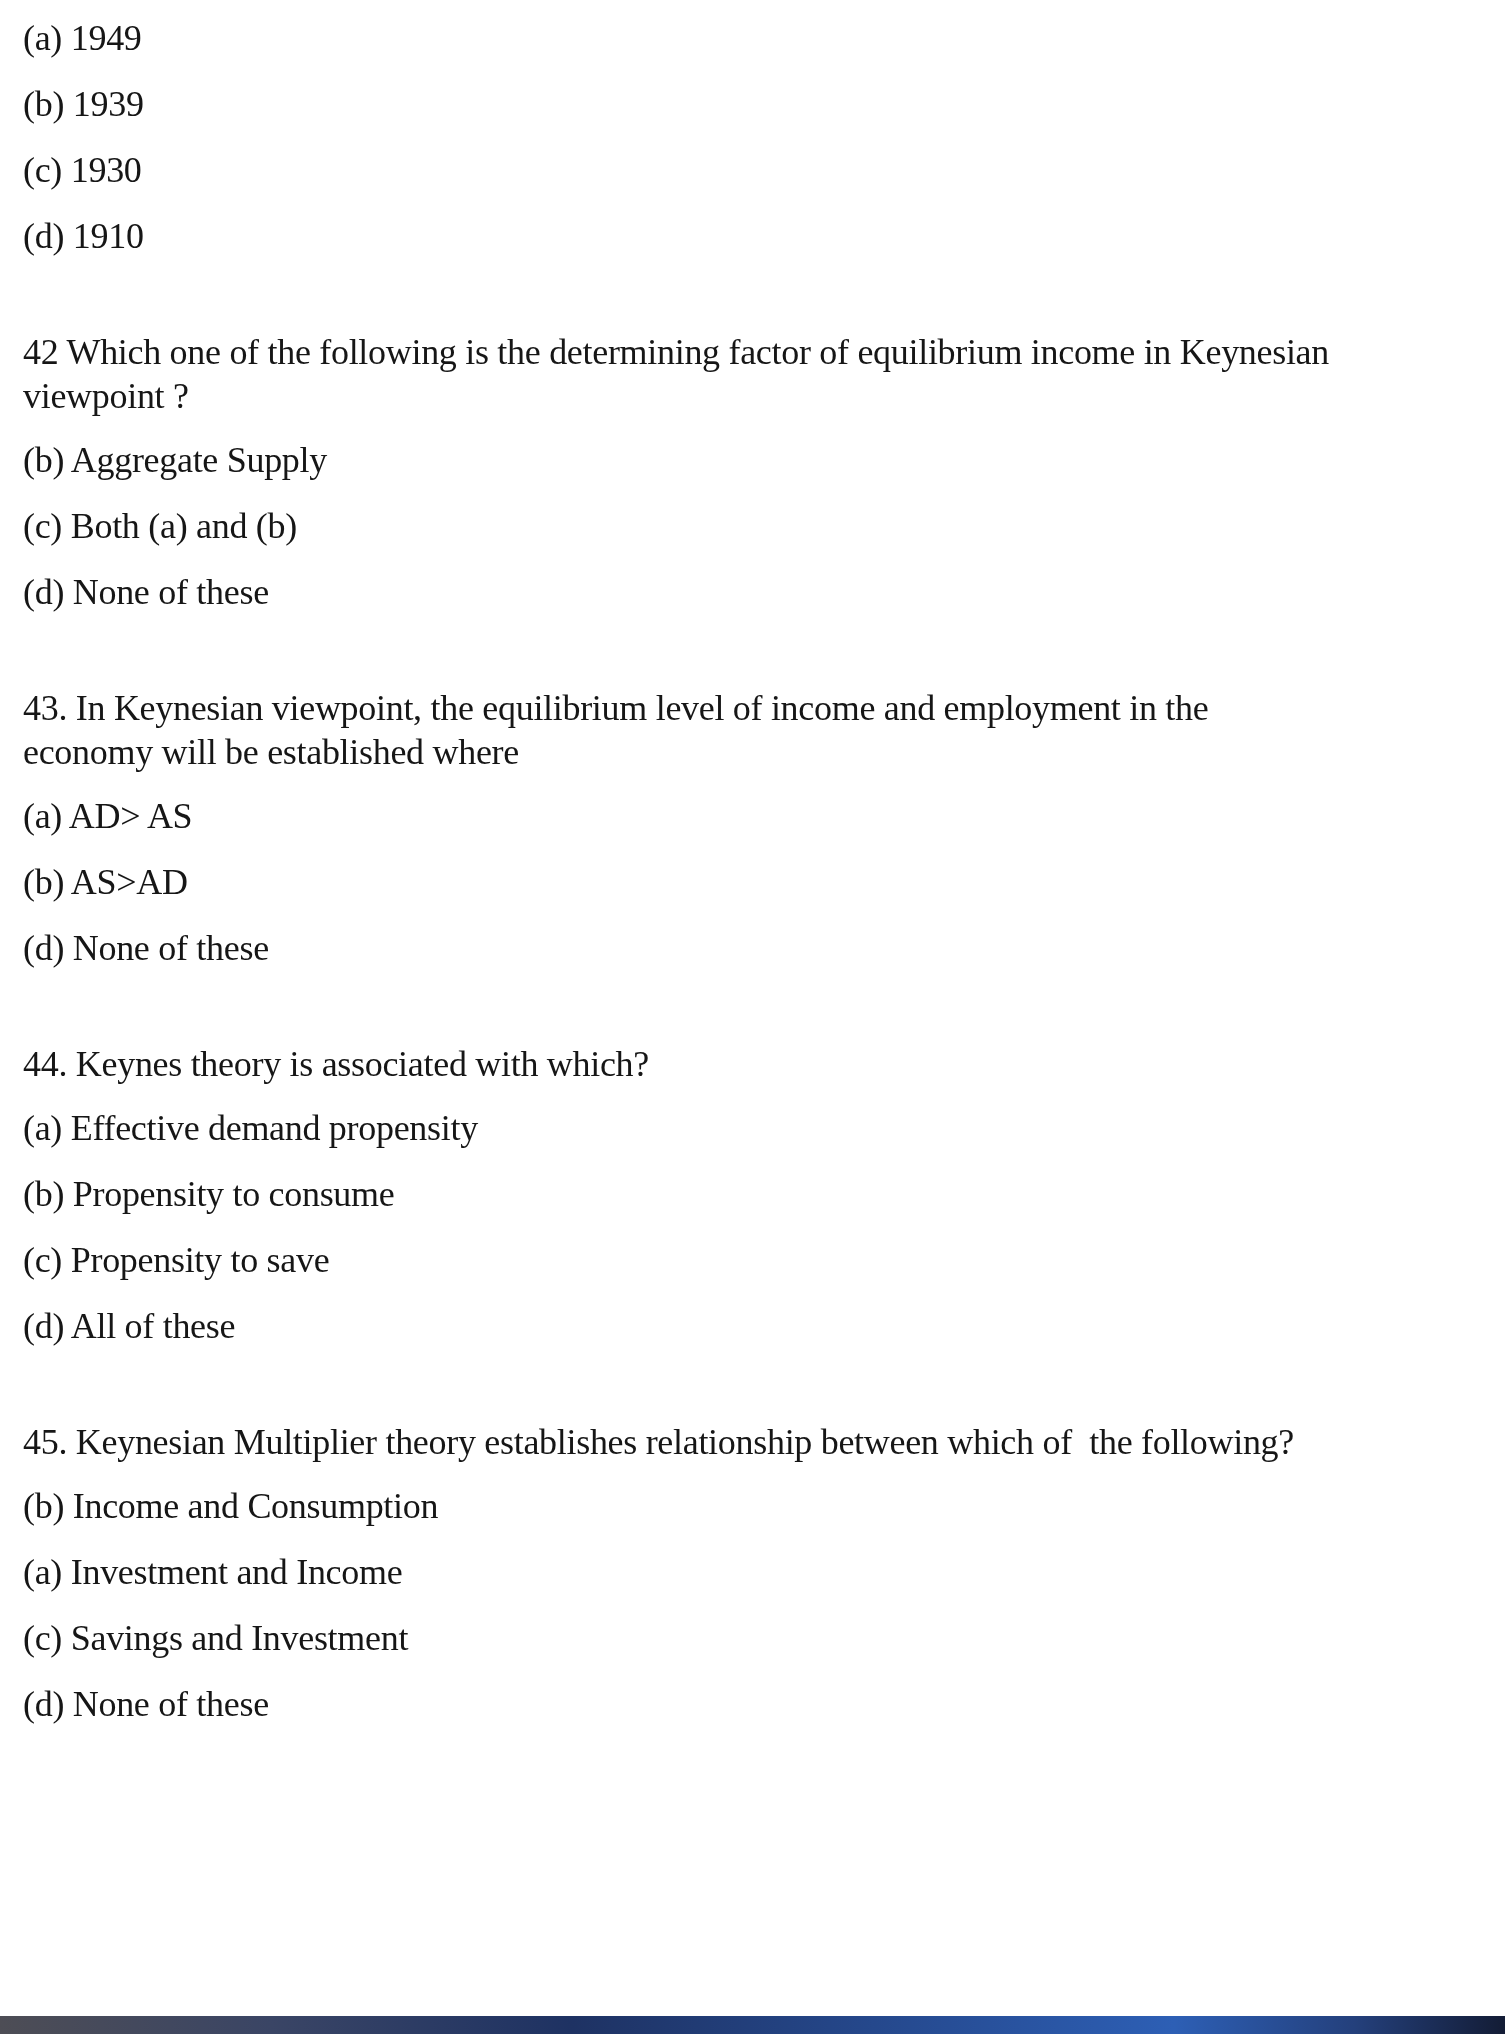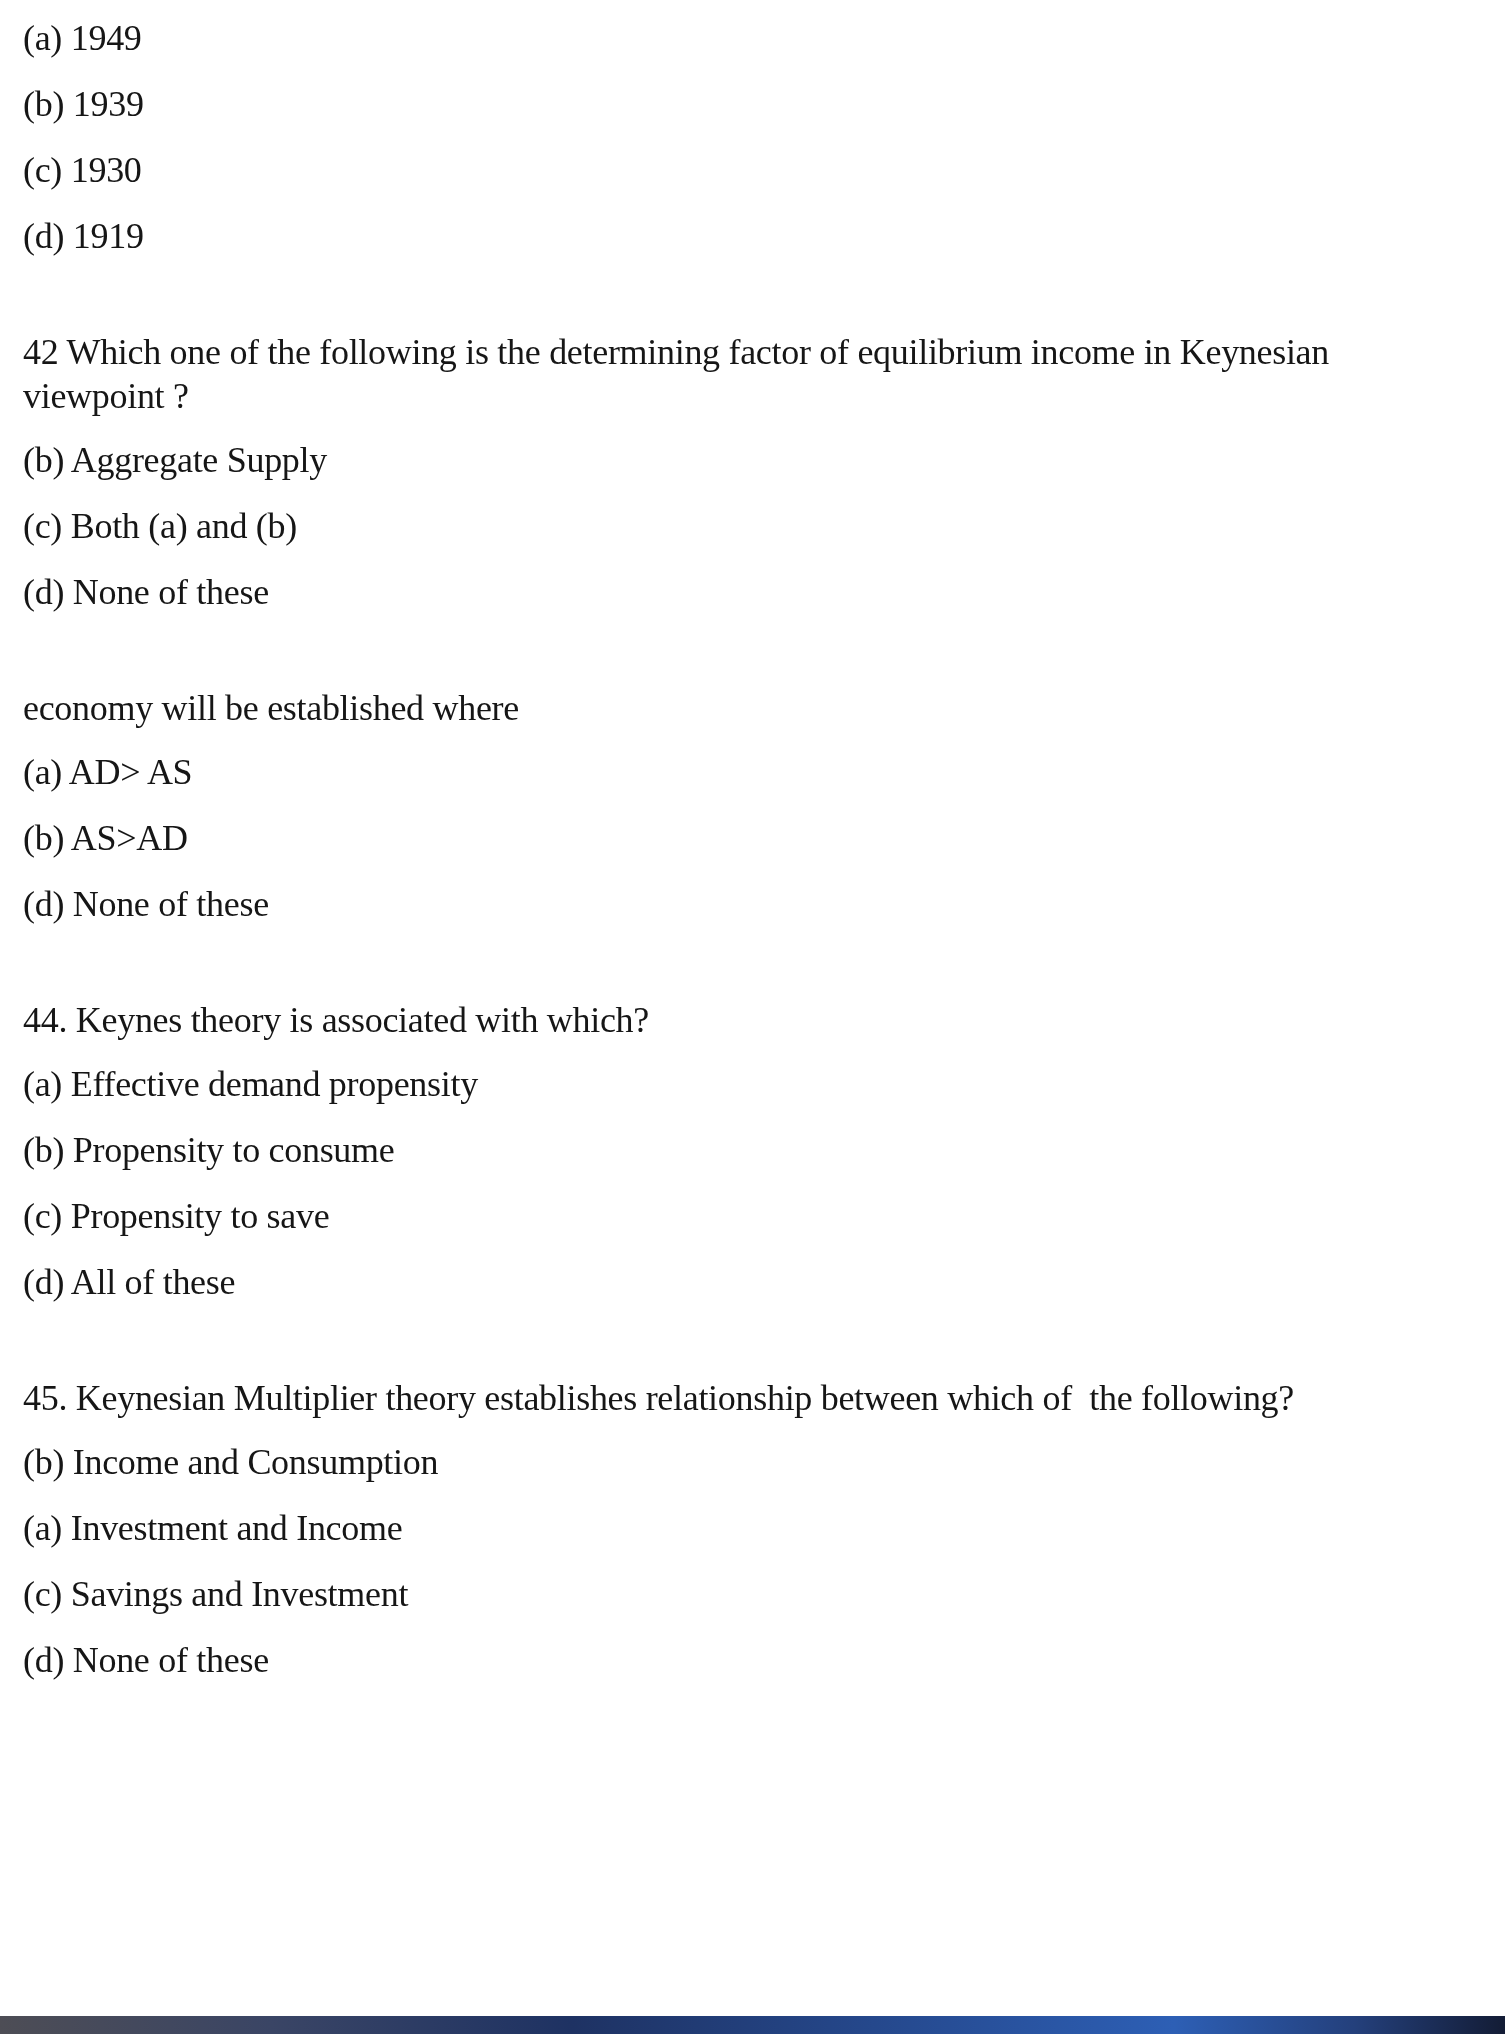--- a/index.html
+++ b/index.html
@@ -50,38 +50,39 @@
 </head>
 <body>
 
 <main class="page-inner">
 
   <section class="question">
     <div class="options">
       <p class="option">(a) 1949</p>
       <p class="option">(b) 1939</p>
       <p class="option">(c) 1930</p>
-      <p class="option">(d) 1919</p>
+      <p class="option">(d) 1910</p>
     </div>
   </section>
 
   <section class="question">
     <h2 class="q-title">
       <span class="q-line">42 Which one of the following is the determining factor of equilibrium income in Keynesian</span>
       <span class="q-line">viewpoint ?</span>
     </h2>
     <div class="options">
       <p class="option">(b) Aggregate Supply</p>
       <p class="option">(c) Both (a) and (b)</p>
       <p class="option">(d) None of these</p>
     </div>
   </section>
 
   <section class="question">
     <h2 class="q-title">
+      <span class="q-line">43. In Keynesian viewpoint, the equilibrium level of income and employment in the</span>
       <span class="q-line">economy will be established where</span>
     </h2>
     <div class="options">
       <p class="option">(a) AD&gt; AS</p>
       <p class="option">(b) AS&gt;AD</p>
       <p class="option">(d) None of these</p>
     </div>
   </section>
 
   <section class="question">

